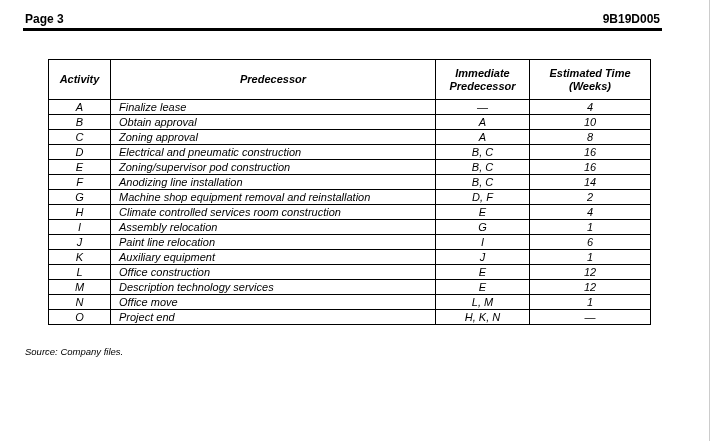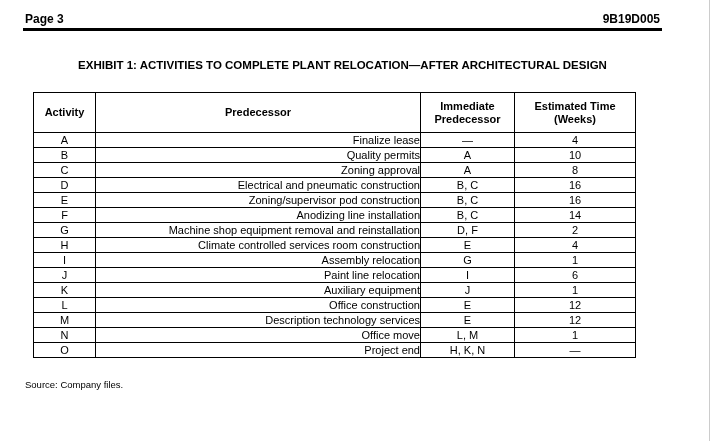--- a/index.html
+++ b/index.html
@@ -32,25 +32,26 @@
   }
   .exhibit-title {
     margin: 28px 0 0 23px;
     width: 639px;
     text-align: center;
     font-weight: bold;
     font-size: 11.5px;
     line-height: 13px;
   }
   table.activities {
-    margin: 20px 0 0 33px;
+    margin: 20px 0 0 48px;
     width: 602px;
     border-collapse: collapse;
     table-layout: fixed;
     font-size: 11px;
+    font-style: italic;
   }
   table.activities th,
   table.activities td {
     border: 1.5px solid #000000;
     padding: 0;
     overflow: hidden;
     white-space: nowrap;
   }
   table.activities thead th {
     height: 40px;
@@ -60,45 +61,45 @@
     text-align: center;
     vertical-align: middle;
   }
   table.activities tbody td {
     height: 14px;
     line-height: 14px;
     text-align: center;
     vertical-align: middle;
   }
   table.activities tbody td.desc {
-    text-align: right;
+    text-align: left;
     padding-left: 8px;
   }
   col.c-activity    { width: 62px; }
   col.c-description { width: 325px; }
   col.c-predecessor { width: 94px; }
   col.c-weeks       { width: 121px; }
   .source-note {
     margin: 21px 0 0 25px;
     font-size: 9.5px;
     line-height: 11px;
+    font-style: italic;
   }
 </style>
 </head>
 <body>
 
 <div class="page-edge-right"></div>
 
 <div class="doc-header">
   <span>Page 3</span>
   <span>9B19D005</span>
 </div>
 
 <div class="exhibit-title">
-  <div>EXHIBIT 1: ACTIVITIES TO COMPLETE PLANT RELOCATION—AFTER ARCHITECTURAL DESIGN</div>
 </div>
 
 <table class="activities">
   <colgroup>
     <col class="c-activity">
     <col class="c-description">
     <col class="c-predecessor">
     <col class="c-weeks">
   </colgroup>
   <thead>
@@ -117,21 +118,21 @@
   </thead>
   <tbody>
     <tr>
       <td>A</td>
       <td class="desc">Finalize lease</td>
       <td>—</td>
       <td>4</td>
     </tr>
     <tr>
       <td>B</td>
-      <td class="desc">Quality permits</td>
+      <td class="desc">Obtain approval</td>
       <td>A</td>
       <td>10</td>
     </tr>
     <tr>
       <td>C</td>
       <td class="desc">Zoning approval</td>
       <td>A</td>
       <td>8</td>
     </tr>
     <tr>

